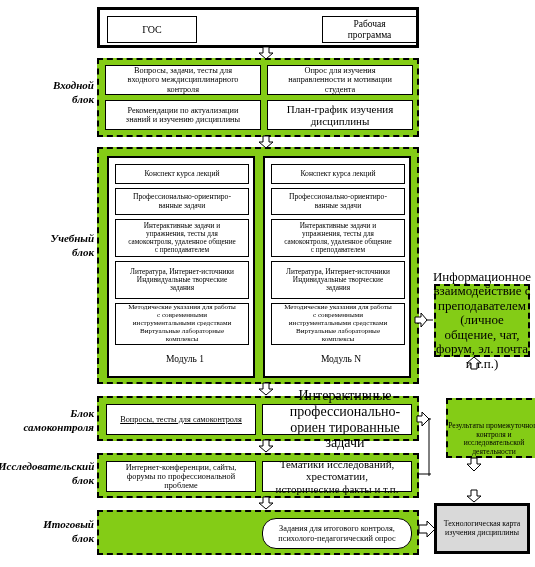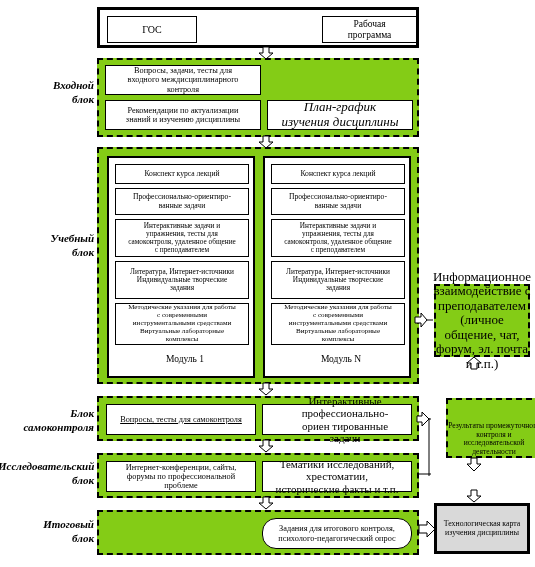--- a/index.html
+++ b/index.html
@@ -87,25 +87,28 @@
     <polygon points="5,0 11,0 11,6 15,6 8,12 1,6 5,6" fill="#ffffff" stroke="#000" stroke-width="1"></polygon>
   </svg>
 
   <div class="side-label" style="left:10px;top:79px;width:84px;">Входной
 блок</div>
 
   <div class="dashed" style="left:97px;top:58px;width:322px;height:79px;">
     <div class="box" style="position:absolute;left:6px;top:5px;width:156px;height:30px;">
       <span class="txt" style="font-size:8.3px;">Вопросы,  задачи, тесты для входного междисциплинарного контроля</span>
     </div>
+    <div class="box" style="position:absolute;left:168px;top:5px;width:146px;height:30px;">
+      <span class="txt" style="font-size:8.3px;">Опрос для изучения направленности и мотивации студента</span>
+    </div>
     <div class="box" style="position:absolute;left:6px;top:40px;width:156px;height:30px;">
       <span class="txt" style="font-size:8.3px;">Рекомендации по актуализации знаний и  изучению дисциплины</span>
     </div>
     <div class="box" style="position:absolute;left:168px;top:40px;width:146px;height:30px;">
-      <span class="txt" style="font-size:13px;font-style:italic;">План-график изучения дисциплины</span>
+      <span class="txt" style="font-size:11px;">План-график изучения дисциплины</span>
     </div>
   </div>
 
   <svg class="arrow-svg" style="left:258px;top:136px;" width="16" height="13" viewBox="0 0 16 13">
     <polygon points="5,0 11,0 11,6 15,6 8,12 1,6 5,6" fill="#ffffff" stroke="#000" stroke-width="1"></polygon>
   </svg>
 
   <div class="side-label" style="left:10px;top:232px;width:84px;">Учебный
 блок</div>
 
@@ -160,21 +163,21 @@
   </svg>
 
   <div class="side-label" style="left:4px;top:407px;width:90px;">Блок
 самоконтроля</div>
 
   <div class="dashed" style="left:97px;top:396px;width:322px;height:45px;">
     <div class="box" style="position:absolute;left:7px;top:6px;width:150px;height:31px;">
       <span class="txt" style="font-size:8.3px;text-decoration:underline;">Вопросы,  тесты для самоконтроля</span>
     </div>
     <div class="box" style="position:absolute;left:163px;top:6px;width:150px;height:31px;">
-      <span class="txt" style="font-size:11px;margin-left:16px;">Интерактивные профессионально-ориен тированные задачи</span>
+      <span class="txt" style="font-size:14px;margin-left:16px;">Интерактивные профессионально-ориен тированные задачи</span>
     </div>
   </div>
 
   <svg class="arrow-svg" style="left:419px;top:408px;" width="20" height="22" viewBox="0 0 20 22">
     <line x1="0" y1="11" x2="12" y2="11" stroke="#000" stroke-width="1"></line>
     <polygon points="0,4 5,4 5,0 12,7 5,14 5,10 0,10" fill="#ffffff" stroke="#000" stroke-width="1" transform="translate(-2,4)"></polygon>
   </svg>
 
   <svg class="arrow-svg" style="left:258px;top:440px;" width="16" height="13" viewBox="0 0 16 13">
     <polygon points="5,0 11,0 11,6 15,6 8,12 1,6 5,6" fill="#ffffff" stroke="#000" stroke-width="1"></polygon>

